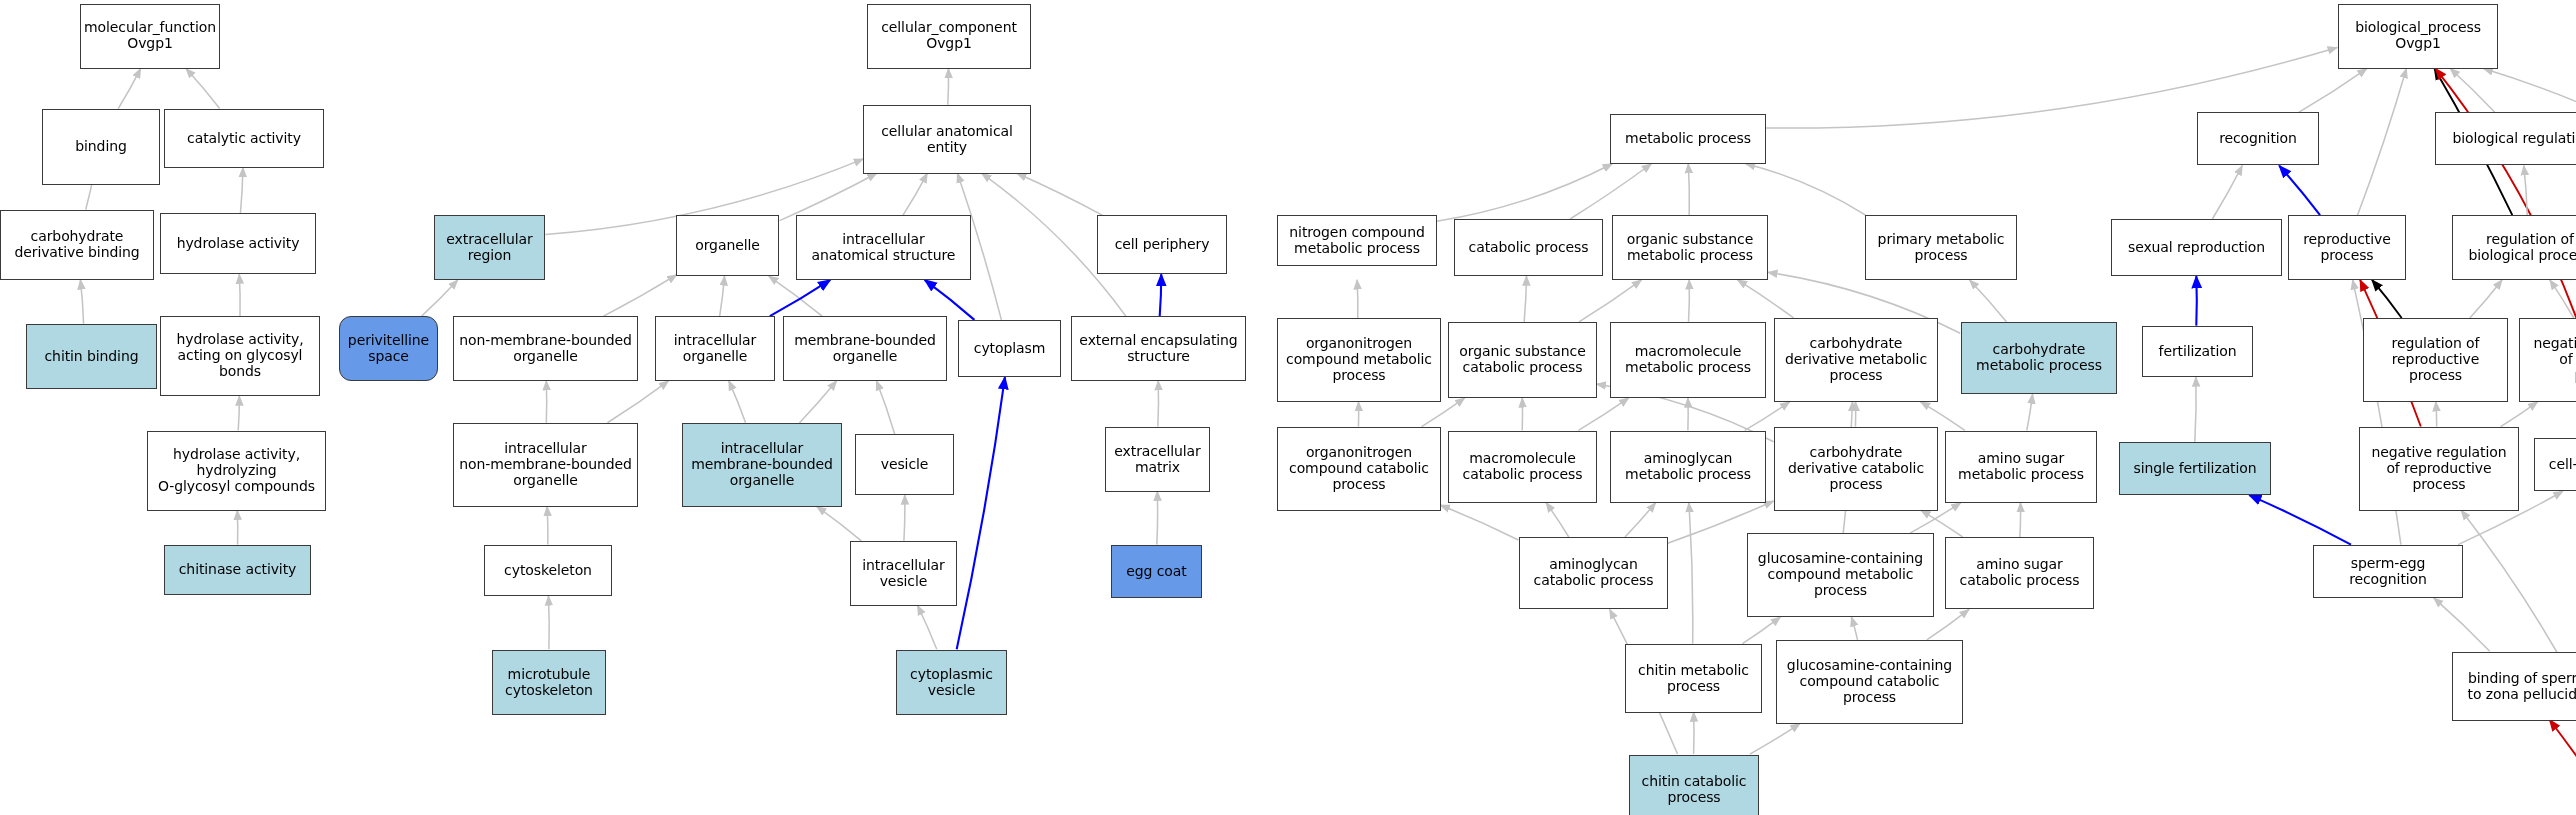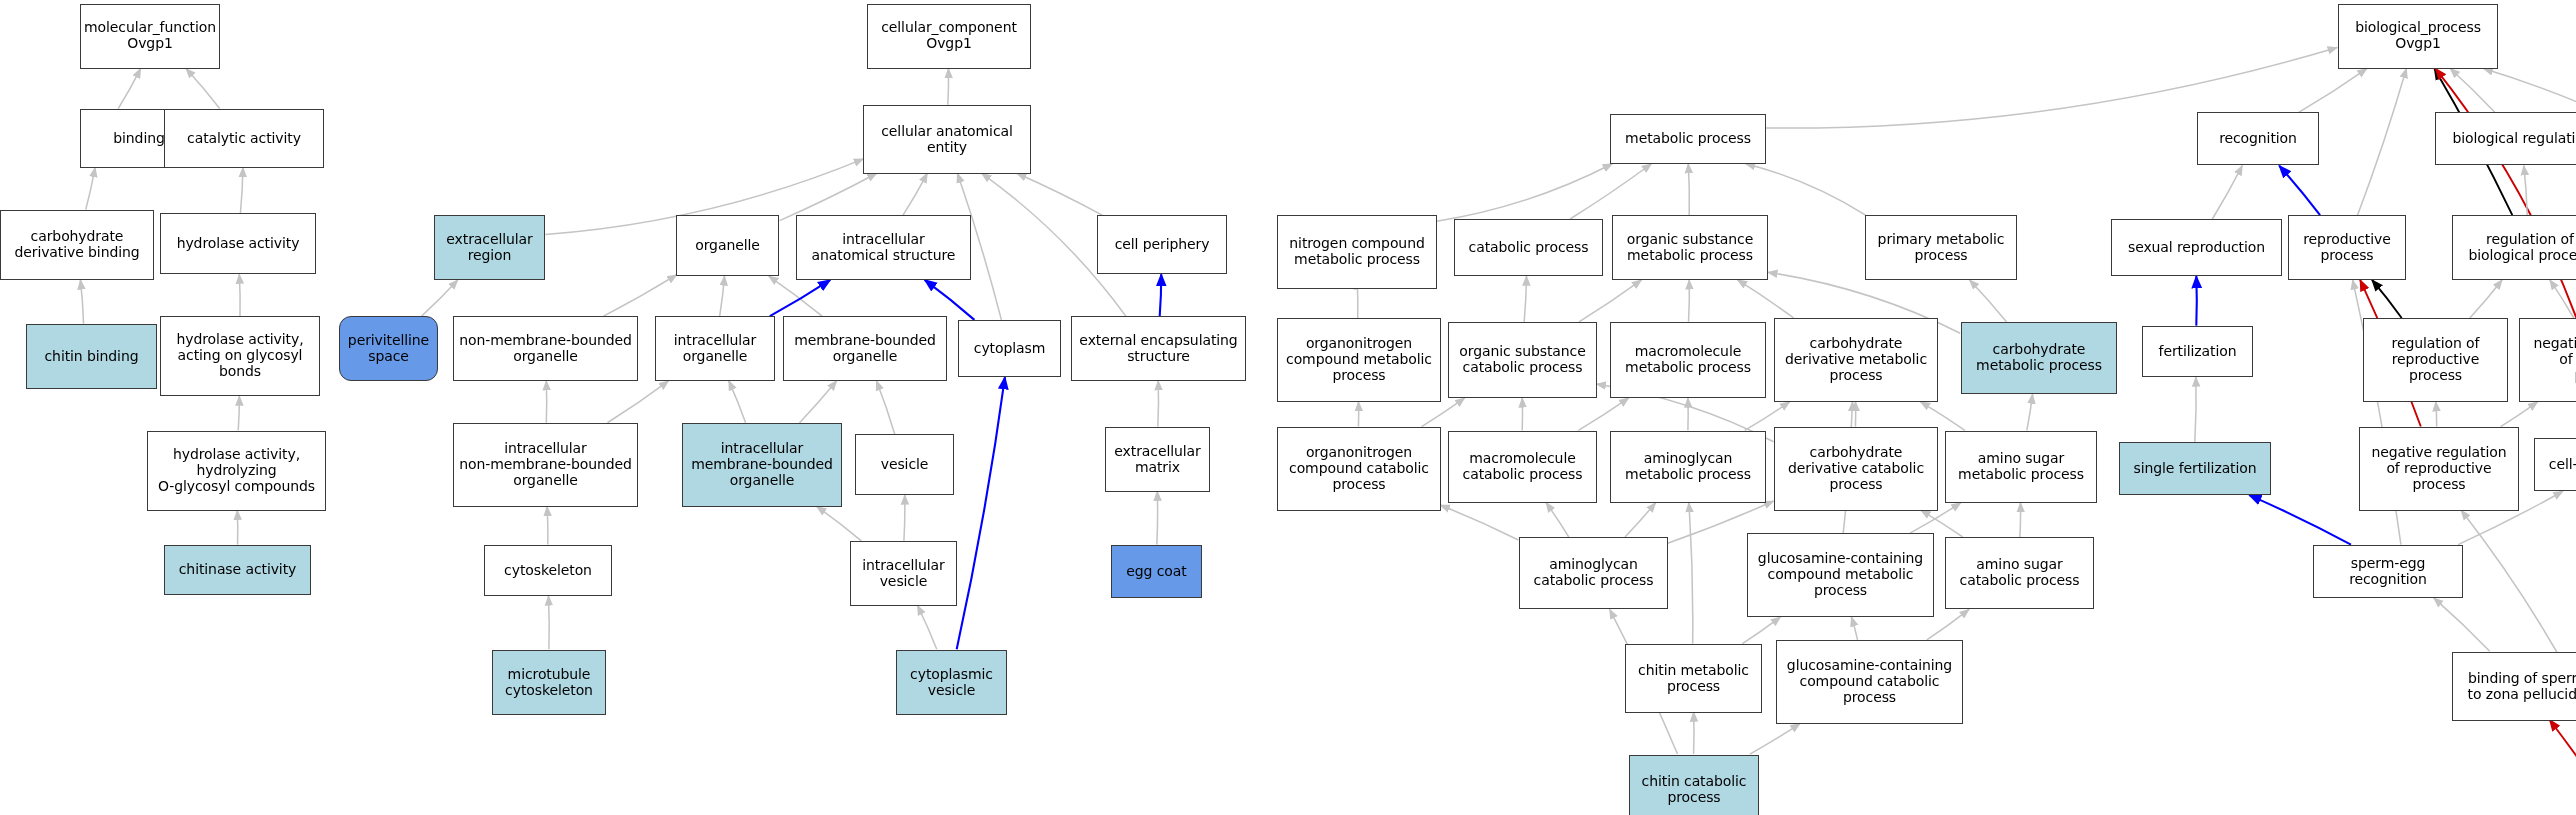--- a/index.html
+++ b/index.html
@@ -155,21 +155,21 @@
         <path d="M2792,792.258064516129 Q2757.6001612903224,772.7240322580645 2721.75,756" fill="none" stroke="#000000" stroke-width="2" marker-end="url(#ah-regulates)"></path>
         <path d="M2777.217391304348,900 Q2730.010434782609,825.9965217391305 2677.0434782608695,756" fill="none" stroke="#cc0000" stroke-width="2" marker-end="url(#ah-negatively_regulates)"></path>
         <path d="M2836.1525423728813,900 Q2842.429152542373,888.2318644067797 2847.7457627118642,876" fill="none" stroke="#c4c4c4" stroke-width="1.6" marker-end="url(#ah-is_a)"></path>
         <path d="M2837.5458515283844,900 Q2959.652751091703,732.877903930131 3023.519650655022,536" fill="none" stroke="#c4c4c4" stroke-width="1.6" marker-end="url(#ah-is_a)"></path>
         <path d="M2784.4890829694323,900 Q2713.4693449781657,701.9776419213973 2584.2096069868994,536" fill="none" stroke="#c4c4c4" stroke-width="1.6" marker-end="url(#ah-is_a)"></path>
       </g>
   </svg>
   <div id="nodes">
       <div class="node" style="left: 80px; top: 3.8px; width: 140px; height: 65px;">molecular_function
 Ovgp1</div>
-      <div class="node" style="left: 42px; top: 109px; width: 118px; height: 59px; margin-left: 38px;">binding</div>
+      <div class="node" style="left: 42px; top: 109px; width: 118px; height: 76px;">binding</div>
       <div class="node" style="left: 164px; top: 109px; width: 160px; height: 59px;">catalytic activity</div>
       <div class="node" style="left: 0px; top: 210px; width: 154px; height: 70px;">carbohydrate
 derivative binding</div>
       <div class="node" style="left: 160px; top: 213px; width: 156px; height: 61px;">hydrolase activity</div>
       <div class="node lightblue" style="left: 19px; top: 324px; width: 131px; height: 65px; margin-left: 7px;">chitin binding</div>
       <div class="node" style="left: 160px; top: 316px; width: 160px; height: 80px;">hydrolase activity,
 acting on glycosyl
 bonds</div>
       <div class="node" style="left: 147px; top: 431px; width: 179px; height: 80px;">hydrolase activity,
 hydrolyzing
@@ -211,21 +211,21 @@
       <div class="node blue" style="left: 1111px; top: 545px; width: 91px; height: 53px;">egg coat</div>
       <div class="node lightblue" style="left: 492px; top: 650px; width: 114px; height: 65px;">microtubule
 cytoskeleton</div>
       <div class="node lightblue" style="left: 896px; top: 650px; width: 111px; height: 65px;">cytoplasmic
 vesicle</div>
       <div class="node" style="left: 2338px; top: 3.8px; width: 160px; height: 65px;">biological_process
 Ovgp1</div>
       <div class="node" style="left: 1610px; top: 114px; width: 156px; height: 50px;">metabolic process</div>
       <div class="node" style="left: 2197px; top: 112px; width: 122px; height: 53px;">recognition</div>
       <div class="node" style="left: 2435px; top: 112px; width: 175px; height: 53px;">biological regulation</div>
-      <div class="node" style="left: 1277px; top: 215px; width: 160px; height: 74px;">nitrogen compound
+      <div class="node" style="left: 1277px; top: 215px; width: 160px; height: 51px;">nitrogen compound
 metabolic process</div>
       <div class="node" style="left: 1454px; top: 219px; width: 149px; height: 57px;">catabolic process</div>
       <div class="node" style="left: 1612px; top: 215px; width: 156px; height: 65px;">organic substance
 metabolic process</div>
       <div class="node" style="left: 1865px; top: 215px; width: 152px; height: 65px;">primary metabolic
 process</div>
       <div class="node" style="left: 2111px; top: 219px; width: 171px; height: 57px;">sexual reproduction</div>
       <div class="node" style="left: 2288px; top: 215px; width: 118px; height: 65px;">reproductive
 process</div>
       <div class="node" style="left: 2452px; top: 215px; width: 156px; height: 65px;">regulation of

